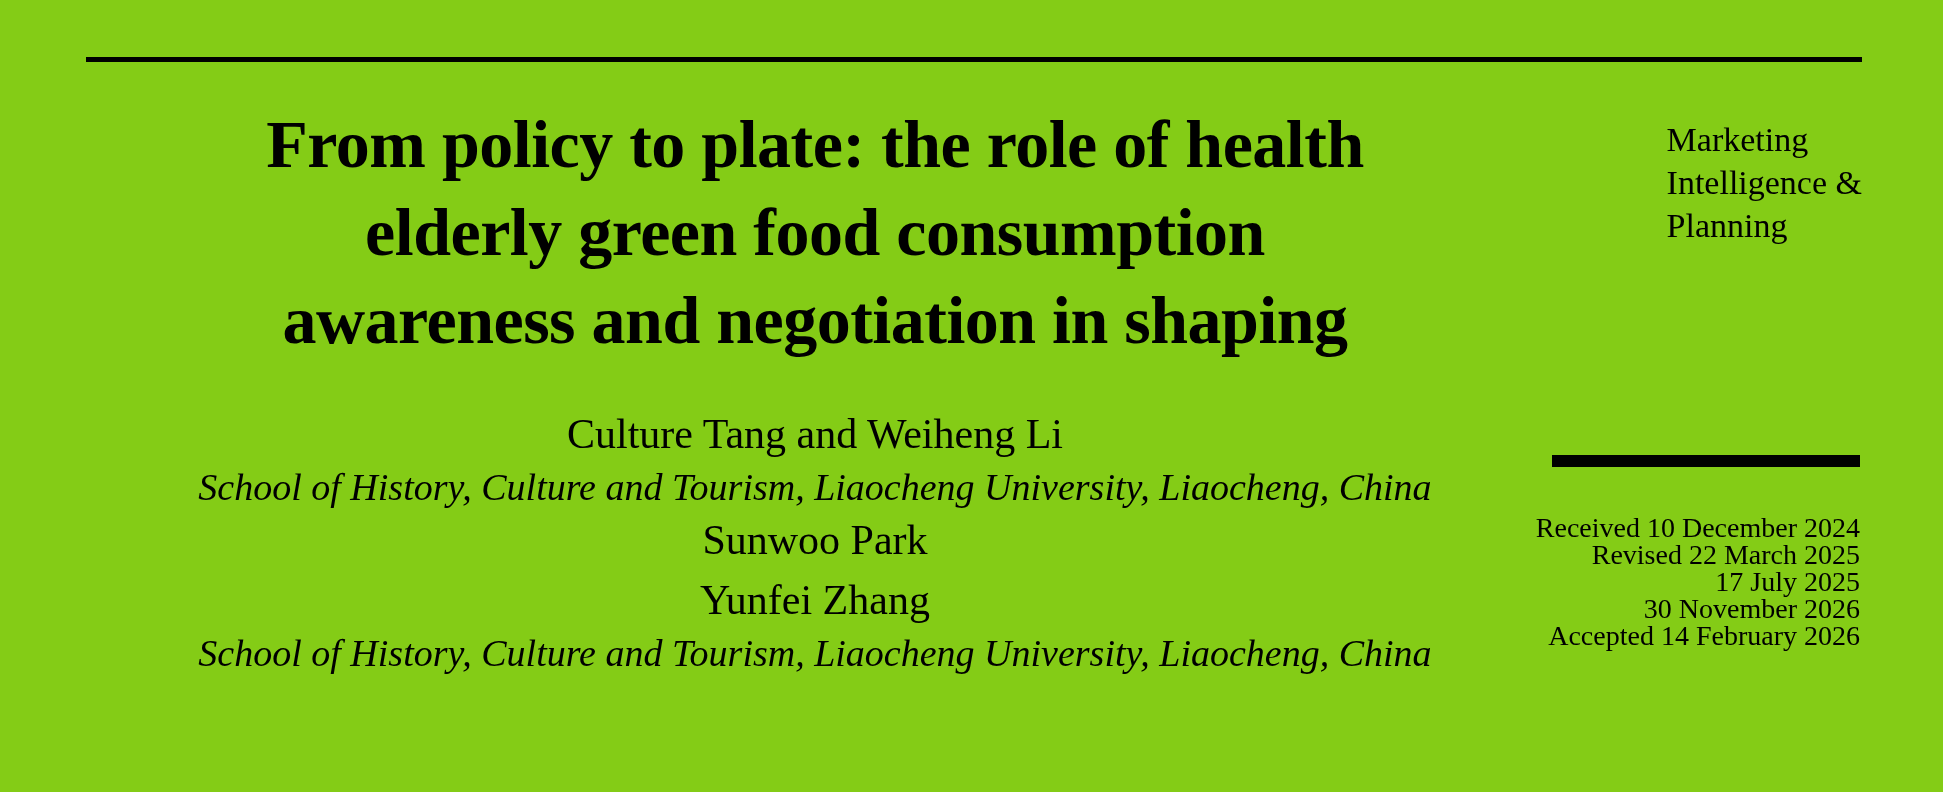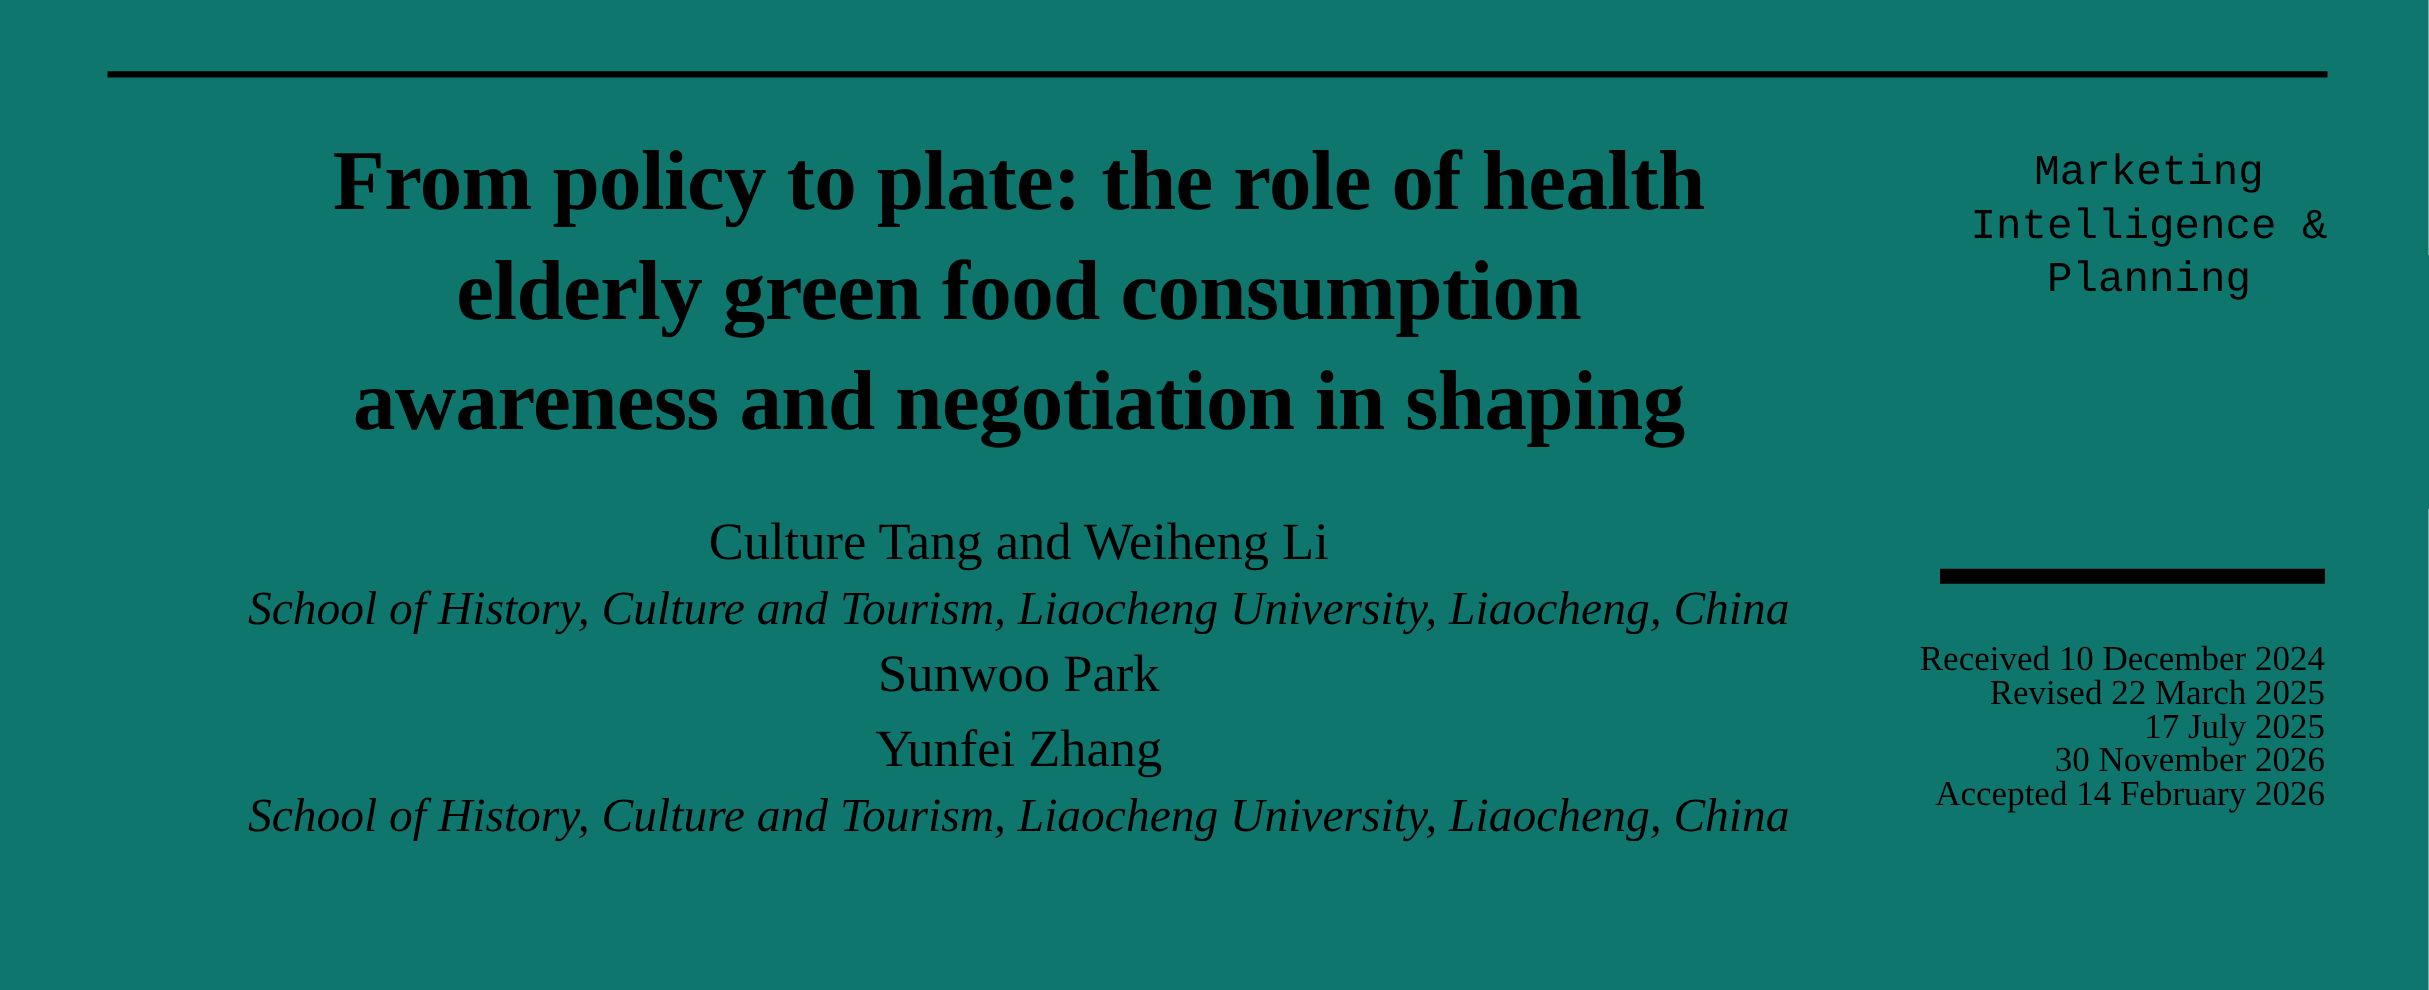--- a/index.html
+++ b/index.html
@@ -4,21 +4,21 @@
 <style>
   html, body {
     margin: 0;
     padding: 0;
     background: #ffffff;
   }
   .page {
     position: relative;
     width: 1943px;
     height: 792px;
-    background: #0f766e;
+    background: #84cc16;
     color: #000000;
     font-family: "Liberation Serif", serif;
     overflow: hidden;
   }
   .top-rule {
     position: absolute;
     left: 86px;
     top: 57px;
     width: 1776px;
     height: 5px;
@@ -49,22 +49,21 @@
   .author-affiliation {
     font-size: 38px;
     font-style: italic;
     line-height: 46px;
     white-space: nowrap;
   }
   .journal-name {
     position: absolute;
     right: 81px;
     top: 118px;
-    text-align: center;
-    font-family: Liberation Mono, monospace;
+    text-align: left;
   }
   .journal-name-line {
     font-size: 34px;
     line-height: 43px;
     white-space: nowrap;
   }
   .separator-bar {
     position: absolute;
     left: 1552px;
     top: 455px;

